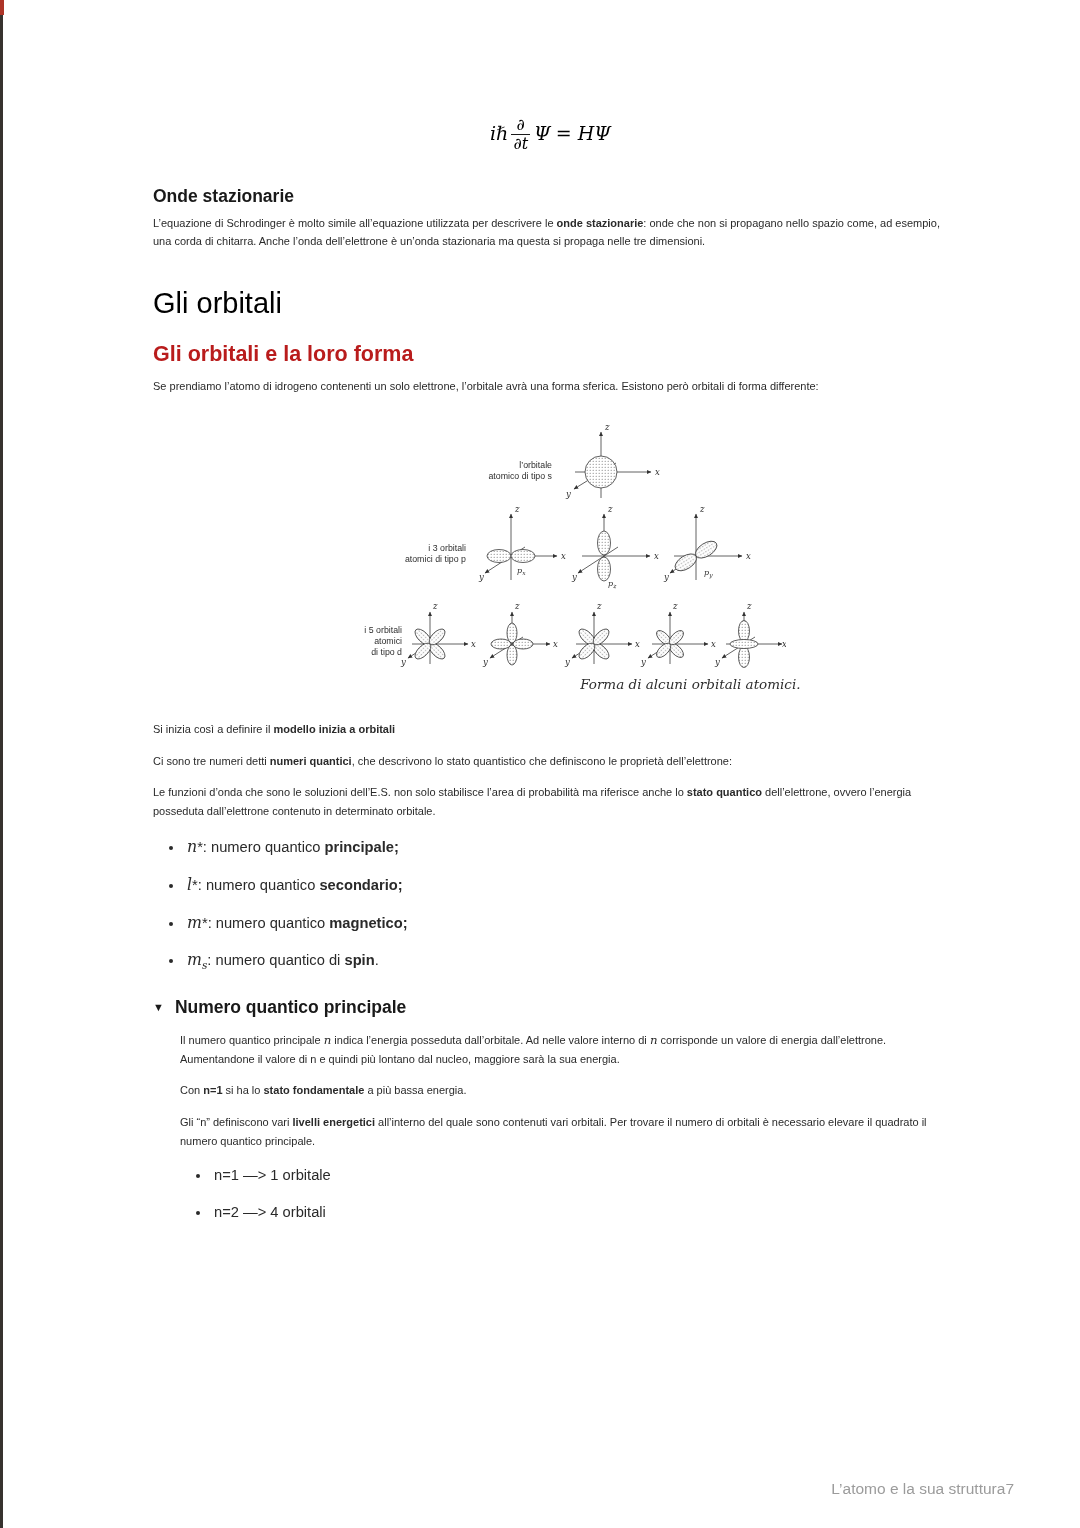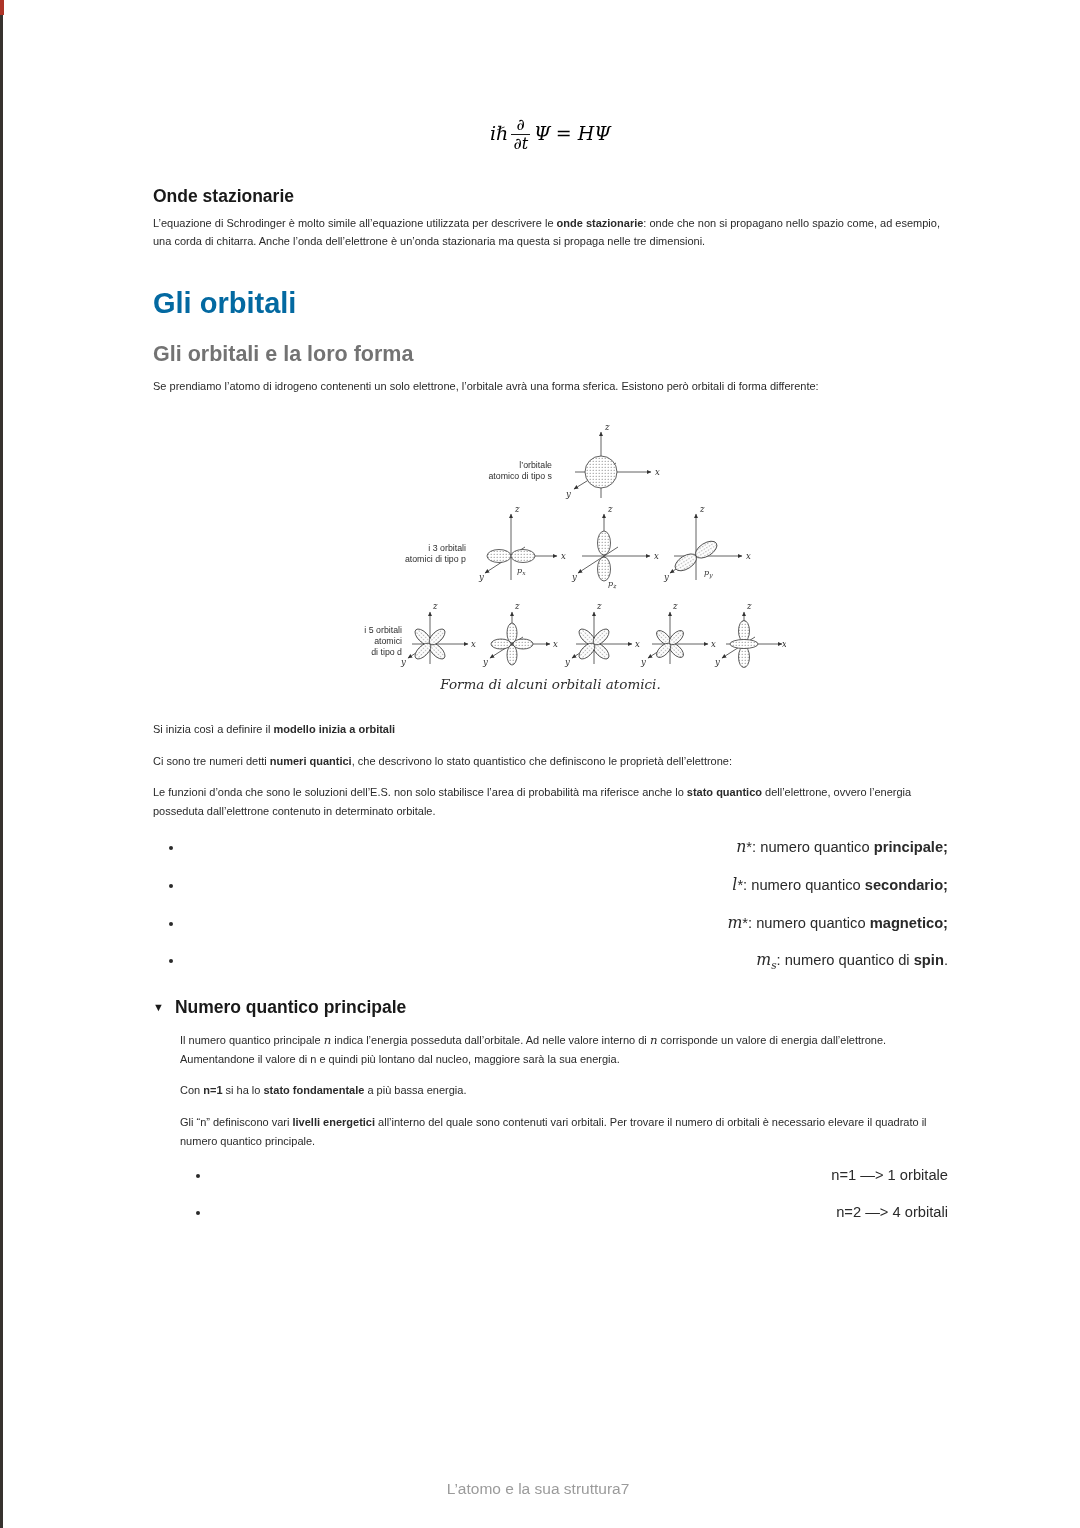--- a/index.html
+++ b/index.html
@@ -28,56 +28,56 @@
   }
   .frac {
     display: inline-flex; flex-direction: column;
     text-align: center; vertical-align: middle;
     font-size: 16px; line-height: 1.15; margin: 0 3px;
   }
   .frac .den { border-top: 1.3px solid #1a1a1a; padding: 0 2px; }
   .eq-rhs { margin-left: 5px; }
   .eq-psi { margin-left: 1px; }
 
-  h1.big { font-size: 29px; font-weight: bold; color: #0369a1; margin: 36px 0 22px 0; }
-  h2.sub { font-size: 21.5px; font-weight: bold; color: #737373; margin: 0 0 10px 0; }
+  h1.big { font-size: 29px; font-weight: normal; color: #000000; margin: 36px 0 22px 0; }
+  h2.sub { font-size: 21.5px; font-weight: bold; color: #b91c1c; margin: 0 0 10px 0; }
   h3.sec { font-size: 17.5px; font-weight: bold; color: #191919; margin: 0 0 7px 0; }
 
   p.body { font-size: 11px; line-height: 1.7; margin: 0 0 13px 0; }
 
   ul.blist { list-style: disc; margin: 2px 0 14px 0; padding-left: 31px; font-size: 14.7px; }
-  ul.blist li { margin: 12px 0; line-height: 1.65; padding-left: 3px; text-align: right; }
+  ul.blist li { margin: 12px 0; line-height: 1.65; padding-left: 3px; }
 
   .mvar { font-family: "DejaVu Serif", serif; font-style: italic; font-size: 1.07em; }
   sub.msub { font-family: "DejaVu Serif", serif; font-style: italic; font-size: 10.5px; }
 
   .toggle-head {
     display: flex; align-items: center; gap: 11px;
     font-size: 17.5px; font-weight: bold; color: #191919;
     margin: 22px 0 12px 0; cursor: pointer;
   }
   .tri { font-size: 11px; line-height: 1; color: #1a1a1a; }
   .toggle-body { margin-left: 27px; }
 
   
   figure.figure { width: 500px; margin: 24px auto 4px auto; padding: 0; }
   .orbsvg { display: block; margin: 0 auto; }
   .figcap {
     font-family: "DejaVu Serif", serif; font-style: italic;
     font-size: 13.5px; color: #2e2e2e;
-    text-align: center; margin: 4px 0 28px 0;
+    text-align: right; margin: 4px 0 28px 0;
   }
   .flab { font-family: "Liberation Sans", sans-serif; font-size: 8.8px; fill: #2e2e2e; }
   .fax  { font-family: "DejaVu Serif", serif; font-style: italic; font-size: 8.5px; fill: #2e2e2e; }
   .fpl  { font-family: "DejaVu Serif", serif; font-style: italic; font-size: 8px; fill: #2e2e2e; }
   .fps  { font-size: 6px; }
 
   .footer {
     position: absolute; left: 62px; right: 66px; bottom: 30px;
-    display: flex; justify-content: center;
+    display: flex; justify-content: flex-end;
     color: #9b9b9b; font-size: 15.5px;
   }
 </style>
 </head>
 <body>
 
 <div class="edge"></div>
 <div class="edge-red"></div>
 
 <main class="content">

